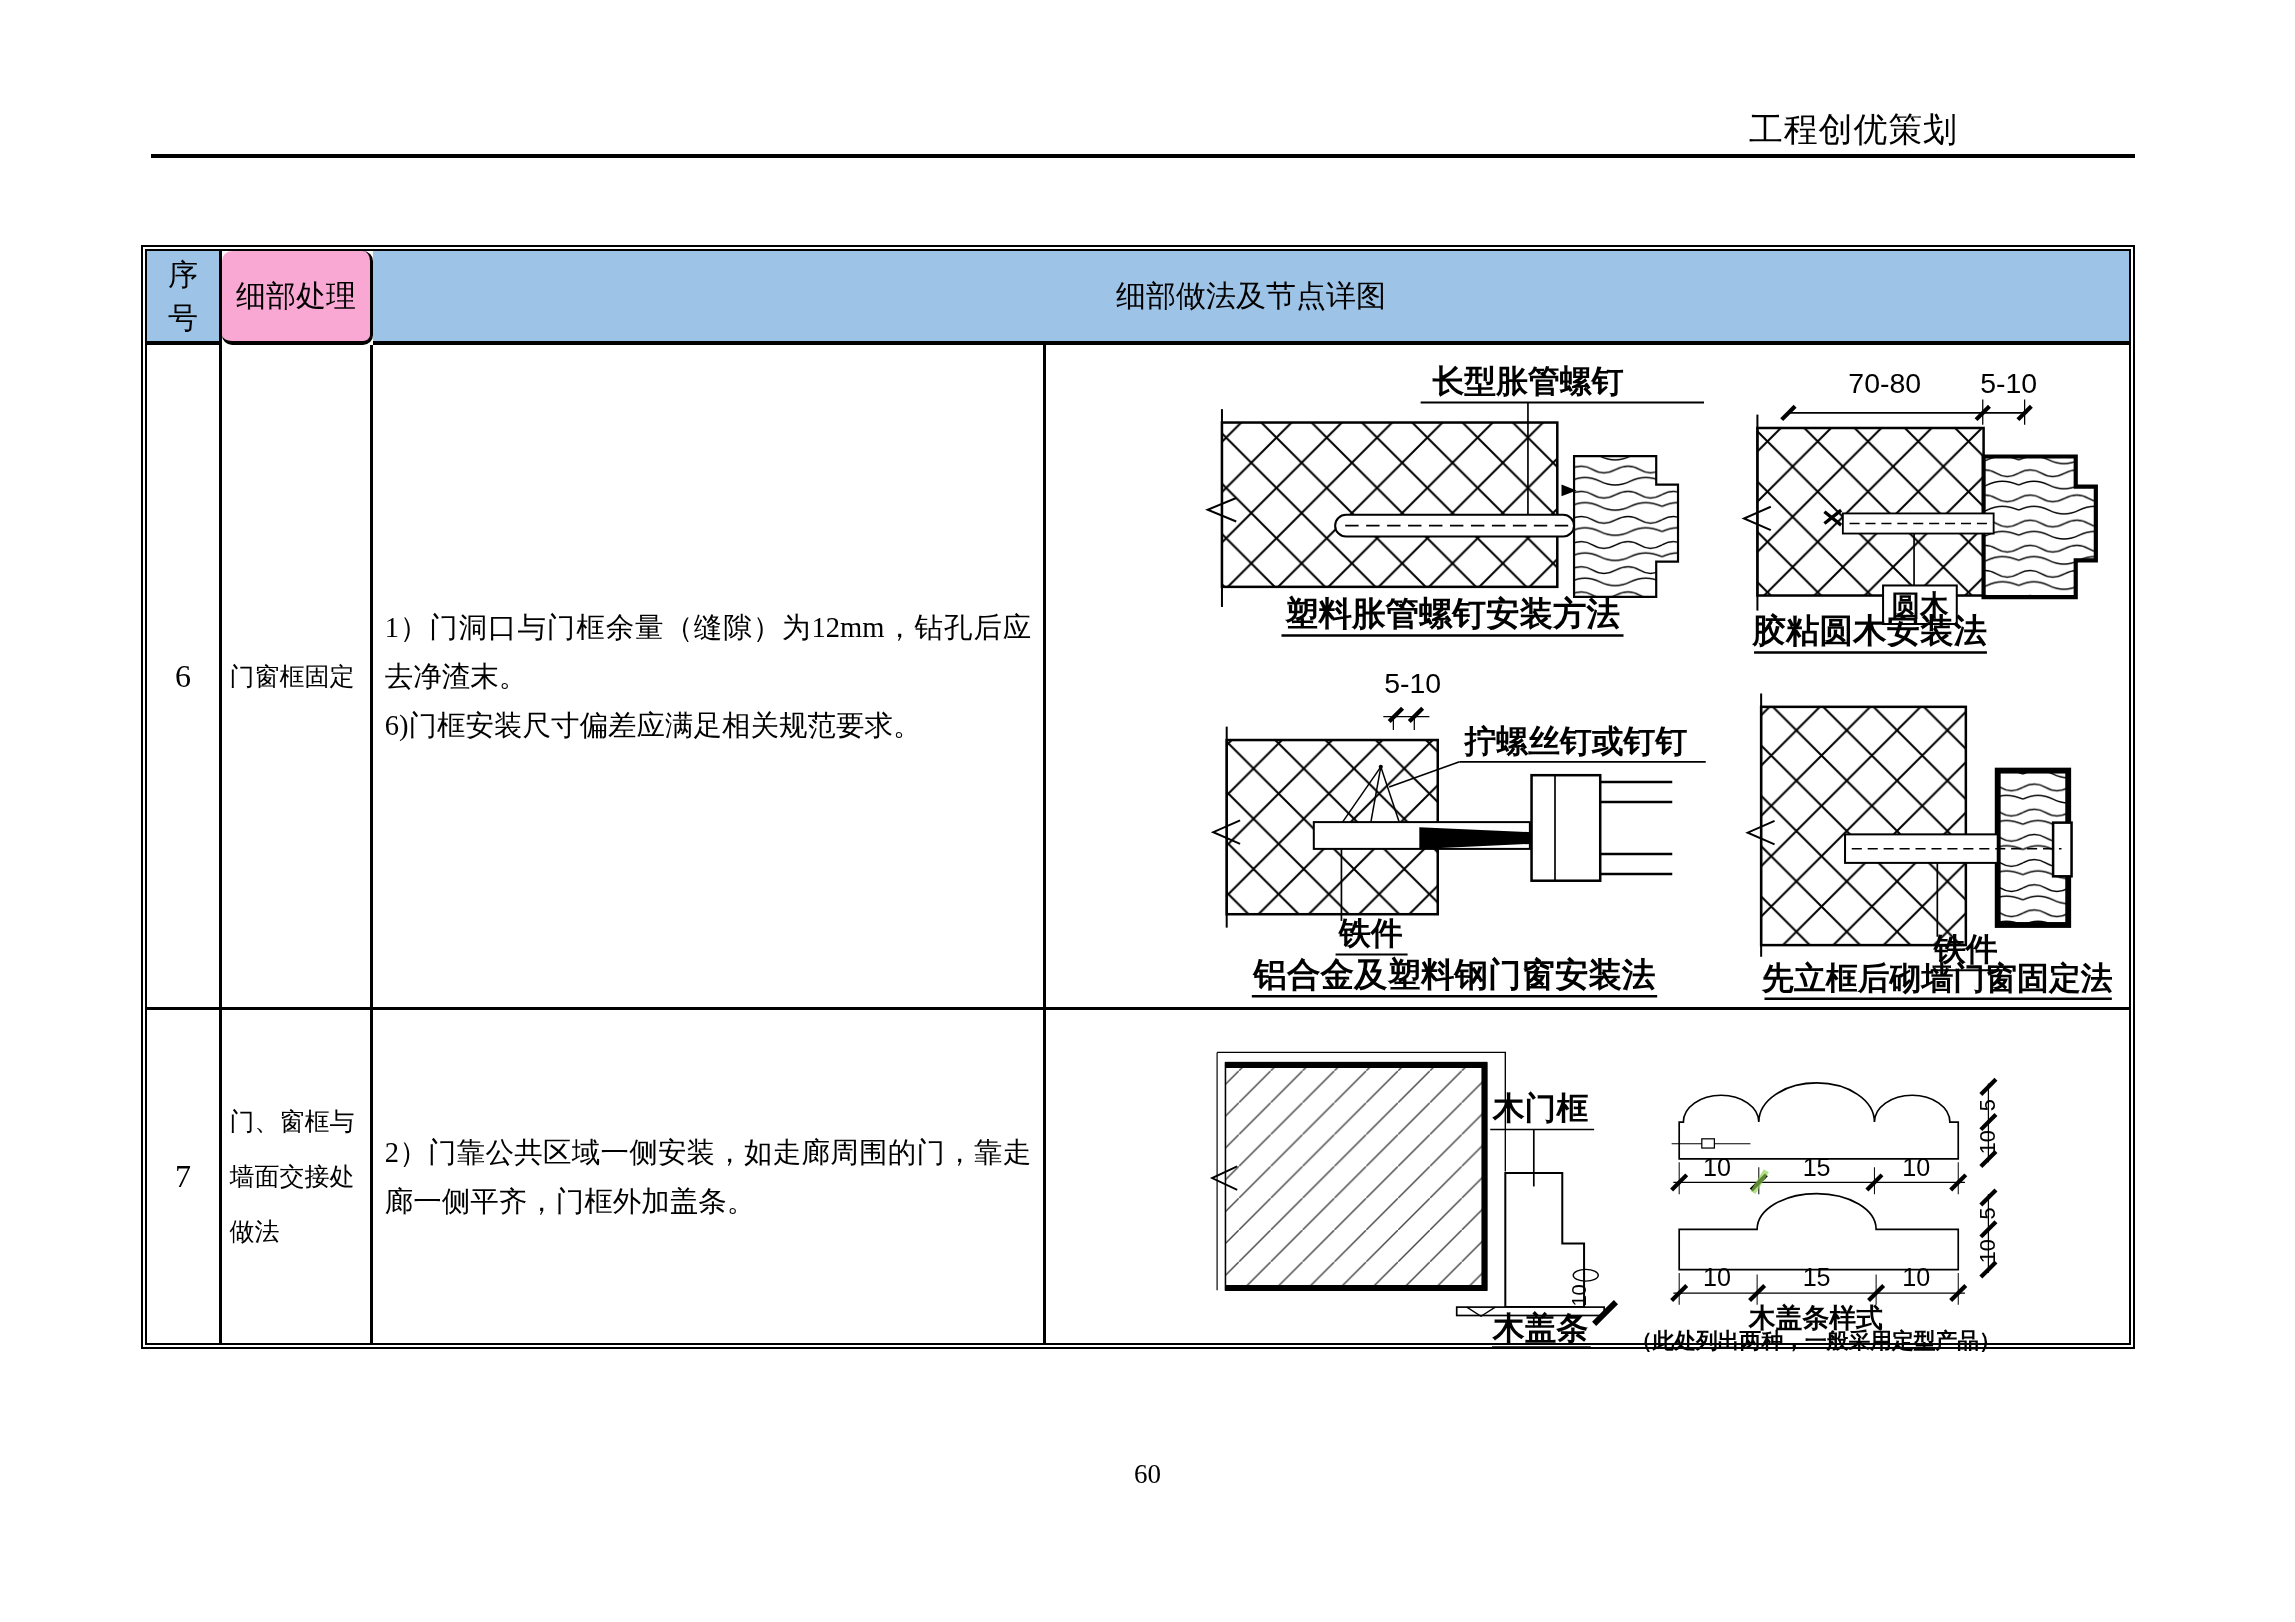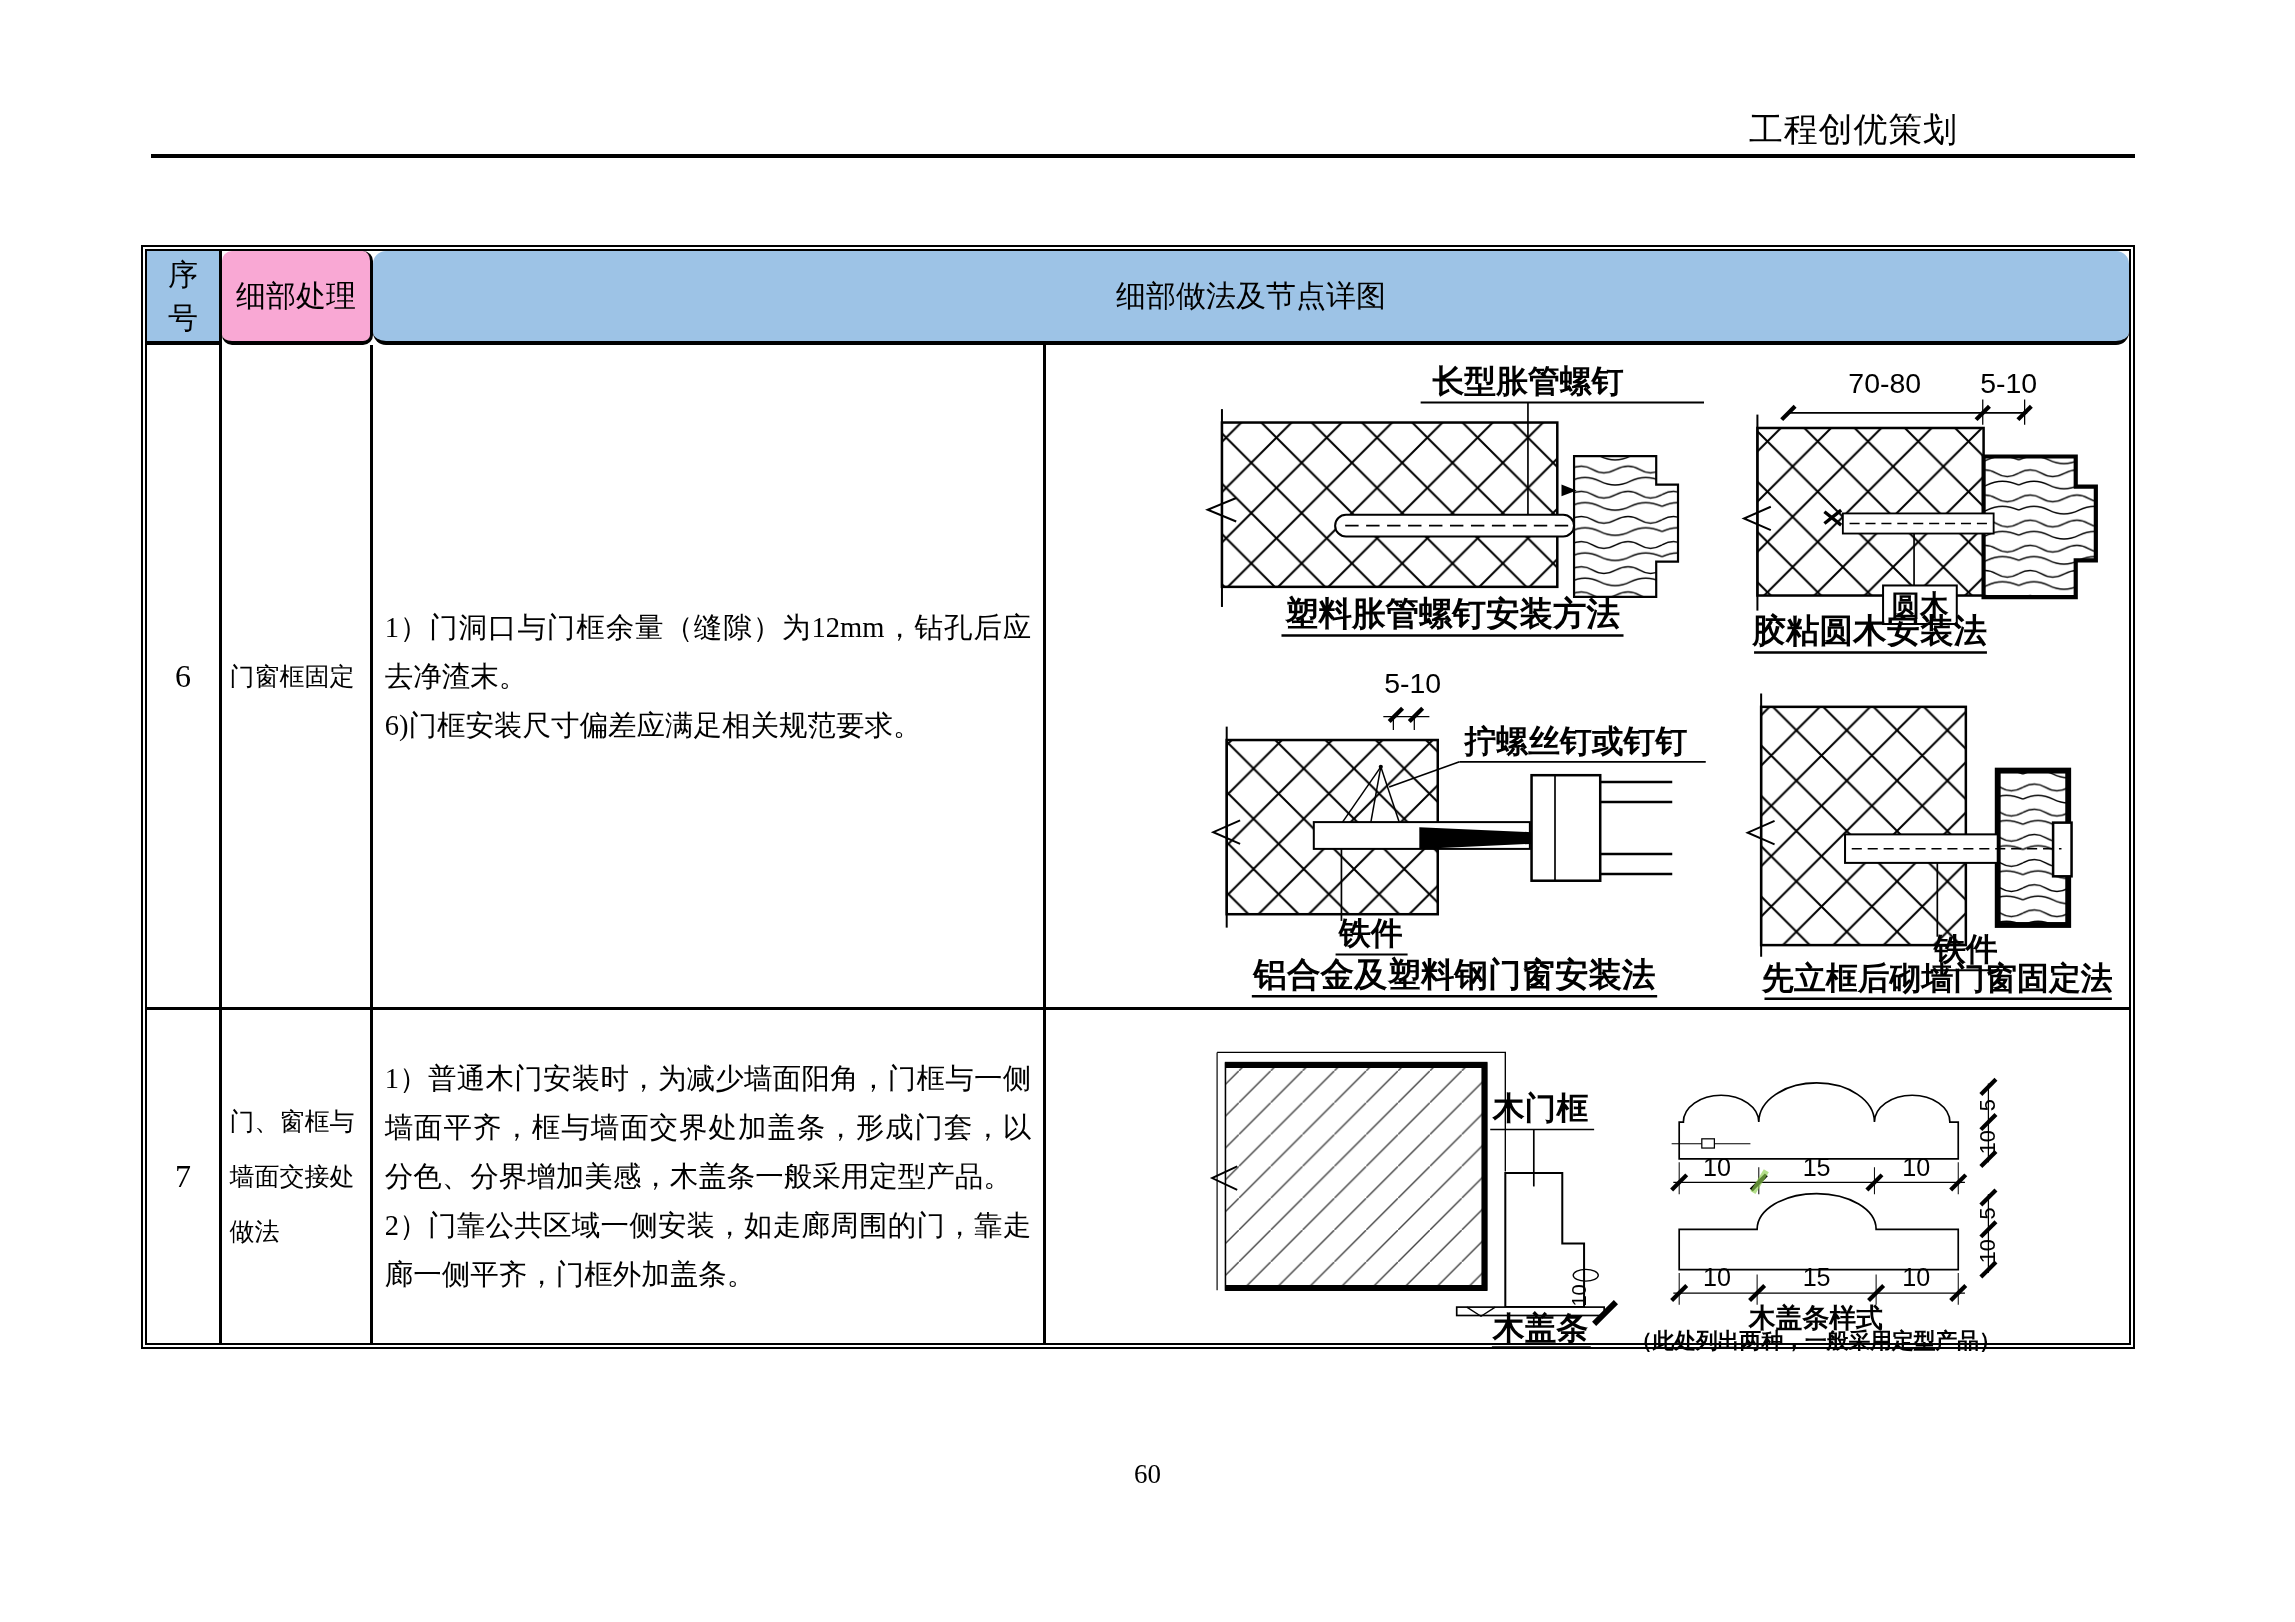--- a/index.html
+++ b/index.html
@@ -8,21 +8,21 @@
   .header-title{position:absolute;left:1749px;top:107px;font-size:34px;letter-spacing:0.8px;}
   .header-rule{position:absolute;left:151px;top:154px;width:1984px;height:4.2px;background:#000;}
   .doc-table{position:absolute;left:141px;top:245px;width:1994px;height:1104px;
              border:6.7px double #000;box-sizing:border-box;background:#fff;
              display:grid;grid-template-columns:75px 151px 673px 1fr;
              grid-template-rows:94px 665px 1fr;}
   .cell{border-right:3.4px solid #000;border-bottom:3.4px solid #000;box-sizing:border-box;
         display:flex;align-items:center;justify-content:center;}
   .th{background:#9dc3e6;font-size:30px;text-align:center;border-bottom:4.2px solid #000;line-height:1.45;}
   .th-no{padding:0 17px;}
-  .th-span{grid-column:3/5;border-right:none;border-radius:13px;}
+  .th-span{grid-column:3/5;border-right:none;}
   .no-right{border-right:none;}
   .no-bottom{border-bottom:none;}
   .num-cell{font-size:32px;}
   .treat-cell{justify-content:flex-start;text-align:left;padding:0 7.5px;font-size:25px;line-height:55px;}
   .desc-cell{justify-content:flex-start;padding:0 11.7px;font-size:28.5px;line-height:49px;text-align:justify;}
   .desc-cell .para{width:100%;}
   .diagram-cell{display:block;position:relative;}
   .diagram-cell svg{position:absolute;overflow:visible;}
   svg text{font-family:"Liberation Sans","DejaVu Sans",sans-serif;fill:#000;}
   .dlabel{font-weight:bold;}
@@ -149,21 +149,20 @@
       <line x1="220" y1="346" x2="306" y2="346" stroke="#000" stroke-width="2.4"></line>
       <text class="cap" x="228" y="368" font-size="38" text-anchor="middle">先立框后砌墙门窗固定法</text>
       <line x1="22" y1="380" x2="436" y2="380" stroke="#000" stroke-width="3"></line>
     </svg>
   </div>
 
   <div class="cell num-cell no-bottom">7</div>
   <div class="cell treat-cell no-bottom">门、窗框与墙面交接处做法</div>
   <div class="cell desc-cell no-bottom">
     <div>
-      <div class="para">1）普通木门安装时，为减少墙面阳角，门框与一侧墙面平齐，框与墙面交界处加盖条，形成门套，以分色、分界增加美感，木盖条一般采用定型产品。</div>
       <div class="para">2）门靠公共区域一侧安装，如走廊周围的门，靠走廊一侧平齐，门框外加盖条。</div>
     </div>
   </div>
   <div class="cell diagram-cell no-right no-bottom">
 
     <svg style="left:161px;top:28.5px" width="419" height="310" viewBox="0 0 500 370">
       <polyline points="12,16 356,16 356,158" fill="none" stroke="#000" stroke-width="1.6"></polyline>
       <line x1="12" y1="16" x2="12" y2="300" stroke="#000" stroke-width="1.4"></line>
       <line x1="22" y1="28" x2="22" y2="300" stroke="#000" stroke-width="1.6"></line>
       <polyline points="36,152 6,166 36,180" fill="none" stroke="#000" stroke-width="2.2"></polyline>

